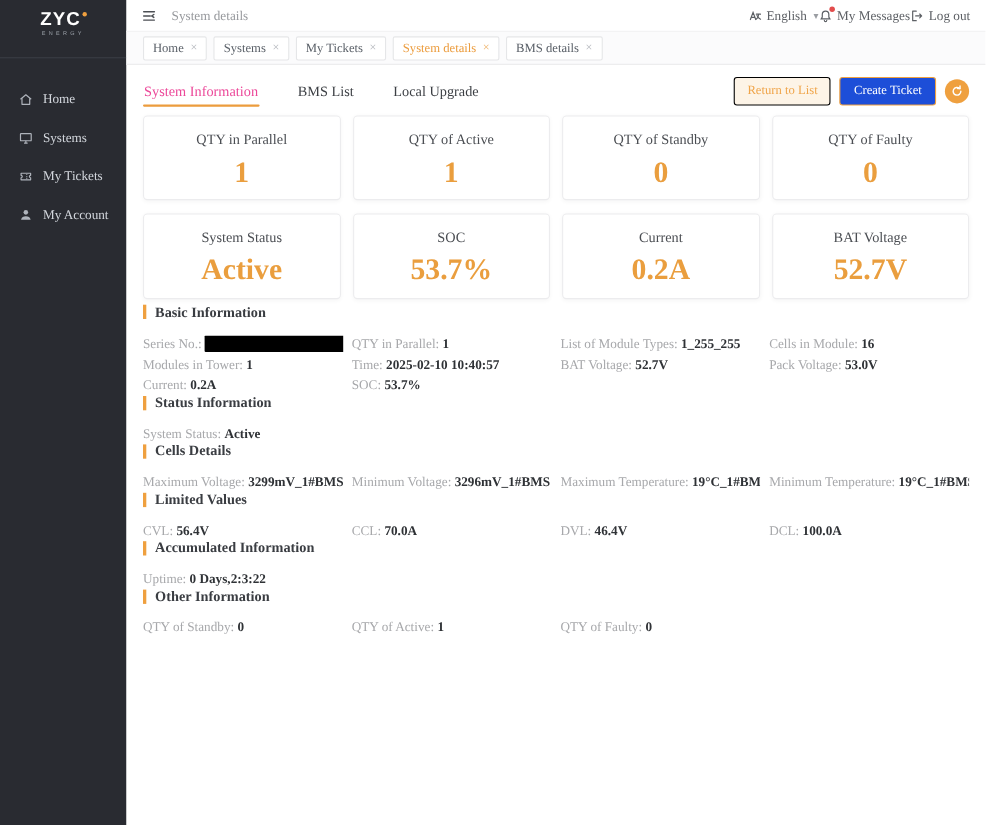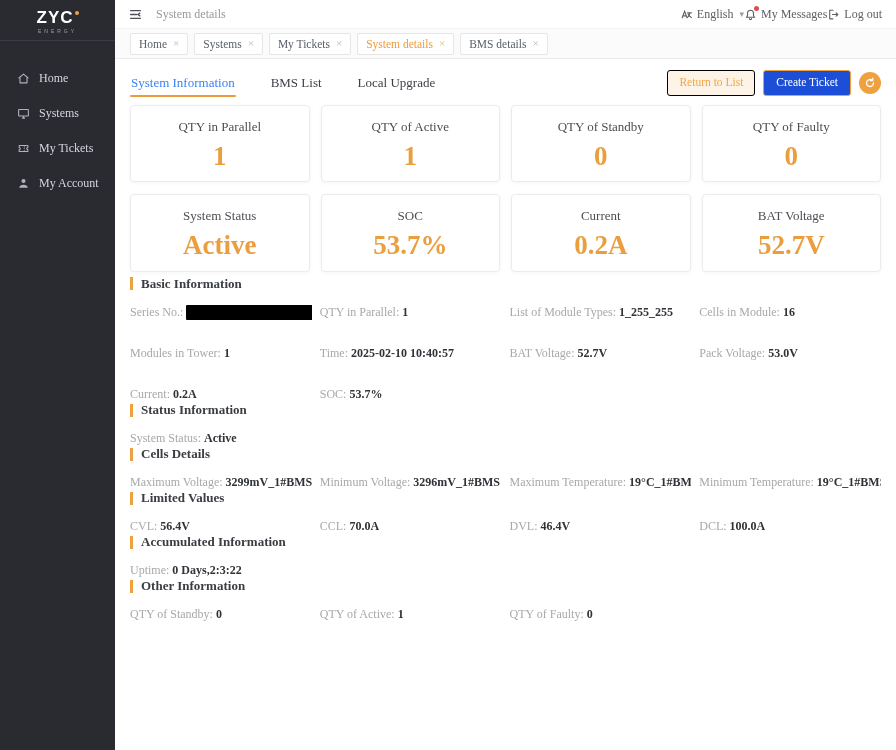--- a/index.html
+++ b/index.html
@@ -6,21 +6,21 @@
   html,body { margin:0; padding:0; }
   body {
     width:896px; height:750px; overflow:hidden;
     font-family:"Liberation Serif", serif;
     background:#fff; color:#333;
   }
   .app { display:flex; width:896px; height:750px; }
 
   
   .sidebar { width:115px; flex-shrink:0; background:#292b31; color:#c9cdd4; }
-  .logo-wrap { padding:9px 0 6px; text-align:center; border-bottom:1px solid #3a3d45; }
+  .logo-wrap { padding:9px 0 18px; text-align:center; border-bottom:1px solid #3a3d45; }
   .logo-line { font-family:"Liberation Sans", sans-serif; font-weight:700; font-size:17px; color:#fff; letter-spacing:1px; line-height:1; }
   .logo-dot { display:inline-block; width:4px; height:4px; background:#EFA03F; border-radius:50%; margin-left:1px; vertical-align:top; margin-top:2px; }
   .logo-sub { font-family:"Liberation Sans", sans-serif; font-size:5px; letter-spacing:3px; color:#9aa0a8; margin-top:2px; }
   .nav { padding-top:20px; }
   .nav-item { display:flex; align-items:center; gap:9px; padding:10px 6px 10px 17px; font-size:12px; cursor:pointer; color:#d3d7dd; }
   .nav-icon { width:13px; height:13px; display:inline-flex; color:#aeb3bb; }
   .nav-icon svg { width:13px; height:13px; }
 
   
   .main { flex:1; min-width:0; display:flex; flex-direction:column; background:#fff; }
@@ -43,41 +43,41 @@
   .crumb-x { margin-left:6px; color:#b8bbc0; font-size:11px; line-height:1; cursor:pointer; }
   .crumb.active { color:#EC9C3D; }
   .crumb.active .crumb-x { color:#efb874; }
 
   
   .content { flex:1; overflow:hidden; padding:6px 15px 0 15px; }
 
   .tabs-row { display:flex; justify-content:space-between; align-items:center; }
   .tabs { display:flex; gap:34px; }
   .tab { position:relative; font-size:13px; color:#3c3f44; padding:10px 1px 10px; cursor:pointer; }
-  .tab.active { color:#3b82f6; }
+  .tab.active { color:#ec4899; }
   .tab.active::after { content:""; position:absolute; left:0; right:0; bottom:4px; height:2px; background:#EC9C3D; border-radius:1px; }
   .actions { display:flex; align-items:center; gap:8px; }
   .btn { font-family:"Liberation Serif", serif; font-size:11.5px; border-radius:3px; cursor:pointer; line-height:1; }
   .btn-ghost { background:#fdf4e7; color:#f0a54a; border:1px solid #000000; padding:6px 11px; }
   .btn-solid { background:#1d4ed8; color:#fff; border:1px solid #EFA03F; padding:6px 12px; }
   .btn-round { width:22px; height:22px; border-radius:50%; background:#EFA03F; border:none; color:#fff; display:inline-flex; align-items:center; justify-content:center; cursor:pointer; padding:0; }
   .btn-round svg { width:12px; height:12px; }
 
   
   .cards { display:grid; grid-template-columns:repeat(4,1fr); gap:12px 11px; margin-top:4px; }
   .card { background:#fff; border:1px solid #ececee; border-radius:4px; box-shadow:0 1px 4px rgba(0,0,0,0.04); text-align:center; padding:13px 4px 11px; }
   .card-label { font-size:13px; color:#4b4e53; }
   .card-value { font-size:27px; font-weight:700; color:#EA9E3E; margin-top:7px; line-height:1.05; }
 
   
   .sections { margin-top:4px; }
   .section { }
   .section-title { display:flex; align-items:center; gap:8px; font-size:13px; font-weight:700; color:#3a3d42; }
   .section-bar { width:3px; height:13px; background:#EFA03F; flex-shrink:0; }
-  .section-items { display:grid; grid-template-columns:repeat(4,1fr); gap:26px 8px; margin-top:13px; }
+  .section-items { display:grid; grid-template-columns:repeat(4,1fr); gap:4px 8px; margin-top:13px; }
   .item { font-size:12px; white-space:nowrap; overflow:hidden; }
   .item-label { color:#a7a8ab; }
   .item-label::after { content:": "; }
   .item-value { color:#2f3236; font-weight:700; }
   .redacted-bar { display:inline-block; width:146px; height:15px; background:#000; vertical-align:middle; border-radius:1px; }
 </style>
 </head>
 <body>
 
 <div class="app">

